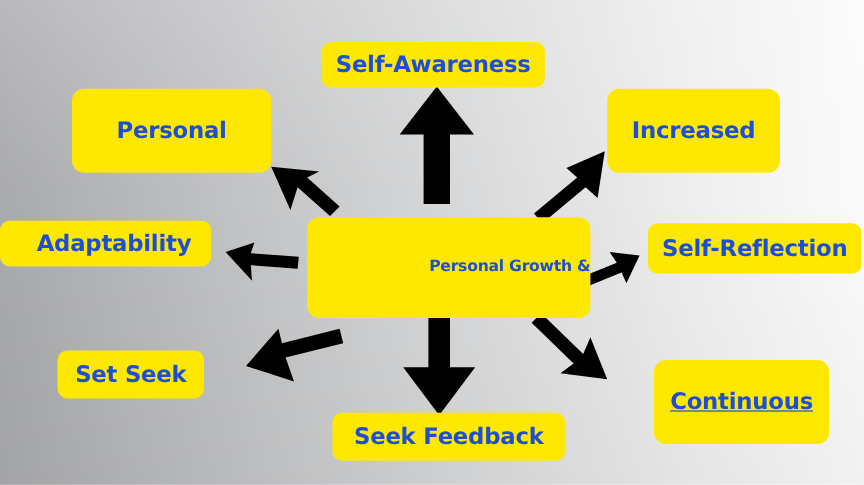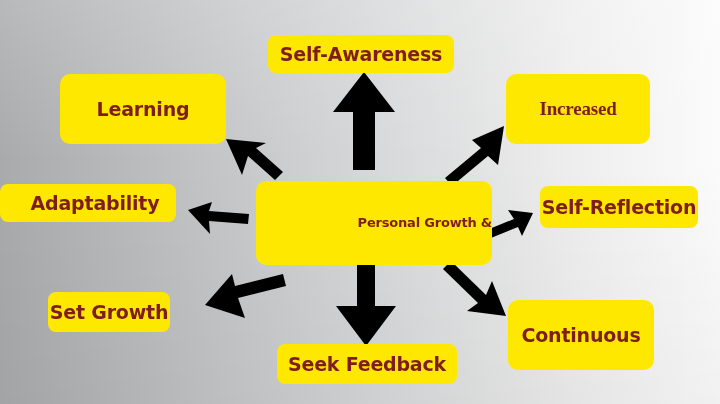--- a/index.html
+++ b/index.html
@@ -7,21 +7,21 @@
   .canvas {
     position:relative; width:720px; height:404px; overflow:hidden;
     background: linear-gradient(90deg, #a9aaac 0%, #c4c5c7 30%, #d9dadb 55%, #eeeeee 80%, #fbfbfb 100%);
     font-family: "DejaVu Sans", sans-serif;
   }
   .canvas::before {
     content:""; position:absolute; inset:0;
     background: linear-gradient(180deg, rgba(255,255,255,0.18) 0%, rgba(255,255,255,0) 40%, rgba(0,0,0,0.04) 100%);
   }
   .box {
-    position:absolute; background:#ffe800; color:#7f1d1d;
+    position:absolute; background:#ffe800; color:#1d4ed8;
     font-weight:bold; font-size:19px; line-height:30px;
     border-radius:8px; text-align:center; white-space:nowrap;
     display:flex; align-items:center; justify-content:center;
     letter-spacing:-0.2px;
   }
   .box .lines { display:flex; flex-direction:column; }
   .arrows { position:absolute; left:0; top:0; }
 </style>
 </head>
 <body>
@@ -66,51 +66,51 @@
       </g>
     </g>
   </svg>
 
   <div class="box" style="left:268px; top:35px; width:186px; height:38px;">
     <span>Self-Awareness</span>
   </div>
 
   <div class="box" style="left:60px; top:74px; width:166px; height:70px; border-radius:10px;">
     <span class="lines">
-      <span>Learning</span>
+      <span>Personal</span>
     </span>
   </div>
 
-  <div class="box" style="left:506px; top:74px; width:144px; height:70px; border-radius:10px;font-family:Liberation Serif, serif;">
+  <div class="box" style="left:506px; top:74px; width:144px; height:70px; border-radius:10px;">
     <span class="lines">
       <span>Increased</span>
     </span>
   </div>
 
   <div class="box" style="left:0px; top:184px; width:176px; height:38px; padding-left:14px; box-sizing:border-box;">
     <span>Adaptability</span>
   </div>
 
   <div class="box" style="left:256px; top:181px; width:236px; height:84px; font-size:13px; line-height:32px; border-radius:10px;justify-content:flex-end;">
     <span class="lines">
       <span>Personal Growth &amp;</span>
     </span>
   </div>
 
-  <div class="box" style="left:540px; top:186px; width:158px; height:42px;">
+  <div class="box" style="left:540px; top:186px; width:178px; height:42px;">
     <span>Self-Reflection</span>
   </div>
 
   <div class="box" style="left:48px; top:292px; width:122px; height:40px;">
-    <span>Set Growth</span>
+    <span>Set Seek</span>
   </div>
 
-  <div class="box" style="left:508px; top:300px; width:146px; height:70px; border-radius:10px;">
+  <div class="box" style="left:545px; top:300px; width:146px; height:70px; border-radius:10px;text-decoration:underline;">
     <span class="lines">
       <span>Continuous</span>
     </span>
   </div>
 
-  <div class="box" style="left:277px; top:344px; width:180px; height:40px;">
+  <div class="box" style="left:277px; top:344px; width:194px; height:40px;">
     <span>Seek Feedback</span>
   </div>
 
 </div>
 
 </body></html>

